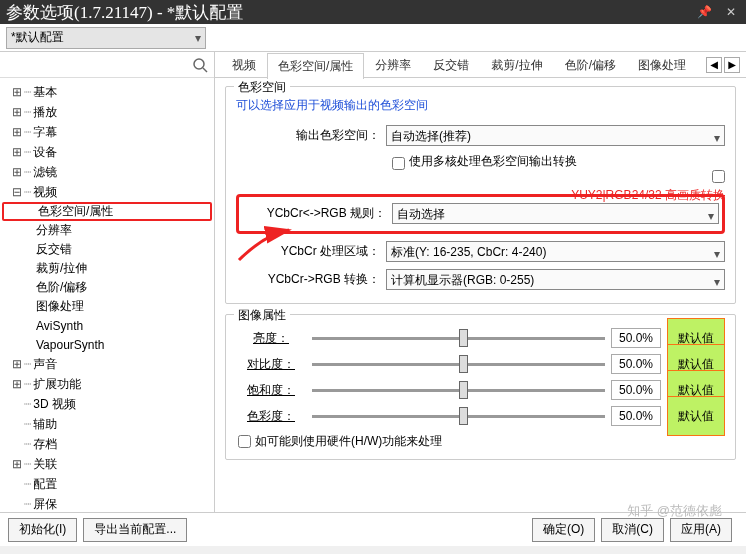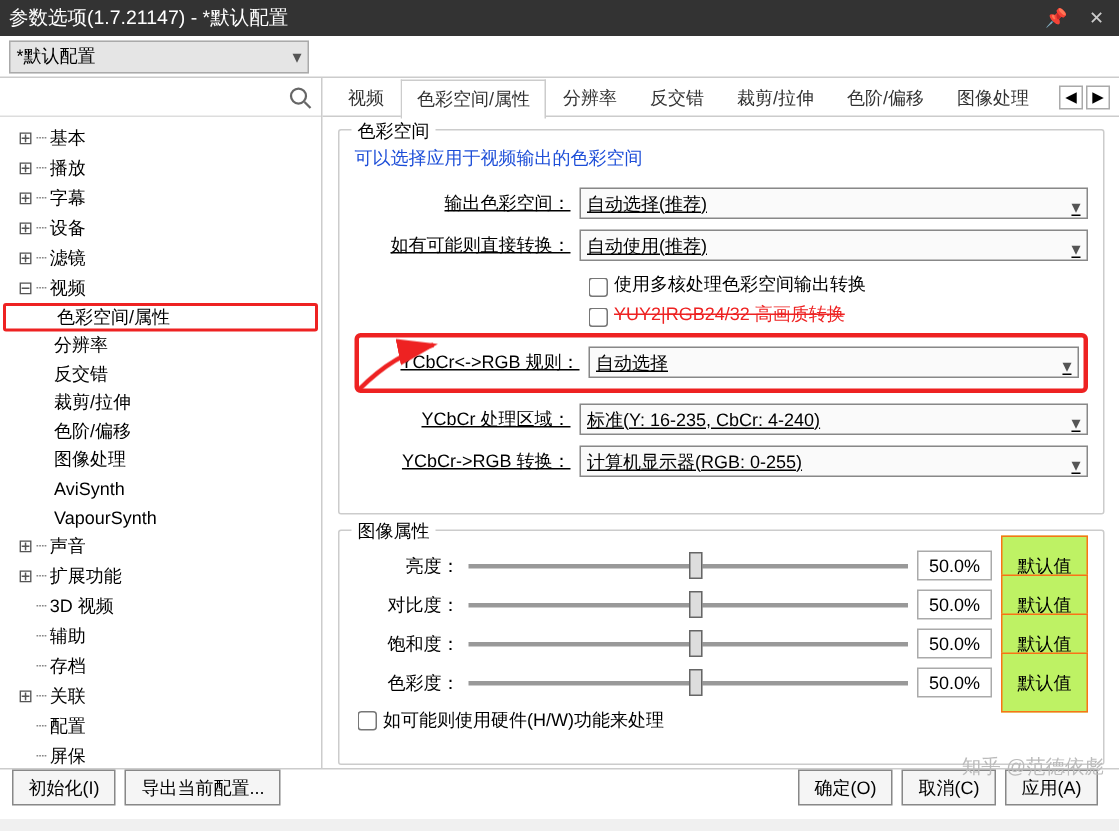--- a/index.html
+++ b/index.html
@@ -1,18 +1,18 @@
 <!DOCTYPE html>
 <html><head>
 <meta charset="utf-8">
 <style>
 * { box-sizing: border-box; margin: 0; padding: 0; font-family: "Microsoft YaHei", "Segoe UI", sans-serif; font-size: 12px; }
 body { background: #f0f0f0; width: 746px; height: 554px; overflow: hidden; position: relative; }
 .titlebar { background: #333; color: #fff; height: 24px; display: flex; align-items: center; padding: 0 6px; justify-content: space-between; }
-.titlebar .title { font-size: 13px; }
+.titlebar .title { font-size: 17px; font-family: Liberation Serif, serif; }
 .titlebar .wbtns { display: flex; gap: 6px; }
 .titlebar .wbtn { color: #ccc; cursor: pointer; padding: 0 4px; }
 .toprow { display: flex; align-items: center; height: 28px; padding: 2px 6px; border-bottom: 1px solid #ccc; background: #fff; }
 .preset { width: 200px; height: 22px; border: 1px solid #aaa; background: #e5e5e5; display: flex; align-items: center; padding: 0 4px; justify-content: space-between; cursor: pointer; }
 .chev::after { content: "▾"; color: #555; }
 .mainwrap { display: flex; height: 460px; background: #fff; }
 .left { width: 215px; border-right: 1px solid #ccc; display: flex; flex-direction: column; }
 .search { height: 26px; border-bottom: 1px solid #ddd; display: flex; align-items: center; padding: 0 6px; }
 .search input { flex: 1; border: none; outline: none; height: 20px; }
 .magnify { width: 16px; height: 16px; display: inline-block; }
@@ -22,41 +22,41 @@
 .node .dots { color: #888; margin-right: 2px; }
 .child { padding-left: 34px; height: 19px; display: flex; align-items: center; cursor: pointer; }
 .child.hl { border: 2px solid #e22; border-radius: 2px; }
 .right { flex: 1; display: flex; flex-direction: column; }
 .tabs { display: flex; align-items: center; height: 26px; border-bottom: 1px solid #ccc; padding-left: 6px; }
 .tab { padding: 4px 10px; border: 1px solid transparent; border-bottom: none; cursor: pointer; color: #333; }
 .tab.active { border-color: #ccc; background: #fff; position: relative; top: 1px; }
 .tabscroll { margin-left: auto; display: flex; gap: 2px; padding-right: 6px; }
 .tabscroll div { width: 16px; height: 16px; border: 1px solid #aaa; display: flex; align-items: center; justify-content: center; cursor: pointer; font-size: 10px; }
 .pane { flex: 1; overflow: auto; padding: 8px 10px; }
-.group { border: 1px solid #ccc; border-radius: 2px; padding: 10px 10px 20px 10px; margin-bottom: 10px; position: relative; }
+.group { border: 1px solid #ccc; border-radius: 2px; padding: 10px 10px 9px 10px; margin-bottom: 10px; position: relative; }
 .group .legend { position: absolute; top: -8px; left: 8px; background: #fff; padding: 0 4px; }
 .grouptxt { margin-bottom: 8px; color: #1d4ed8; }
-.row { display: flex; align-items: center; height: 26px; margin-bottom: 2px; text-decoration: underline; }
+.row { display: flex; align-items: center; height: 26px; margin-bottom: 2px; }
 .row .lbl { width: 150px; text-align: right; padding-right: 6px; }
 .sel { flex: 1; height: 21px; border: 1px solid #888; background: #fafafa; display: flex; align-items: flex-end; padding: 0 4px; justify-content: space-between; cursor: pointer; }
 .chkrow { padding-left: 156px; display: flex; align-items: flex-end; height: 20px; gap: 4px; }
 .chkrow input { margin: 0; }
 .hlbox { border: 3px solid #e22; border-radius: 4px; padding: 3px; margin: 4px 0; }
 .sliderrow { display: flex; align-items: center; height: 26px; gap: 6px; }
-.sliderrow .slbl { width: 70px; text-align: right; }
+.sliderrow .slbl { width: 70px; text-align: center; text-decoration: underline; }
 .slider { flex: 1; height: 20px; position: relative; display: flex; align-items: center; }
 .track { height: 3px; background: #999; width: 100%; position: relative; }
 .thumb { position: absolute; width: 9px; height: 18px; background: #ddd; border: 1px solid #666; top: -8px; }
 .valbox { width: 50px; height: 20px; border: 1px solid #aaa; display: flex; align-items: center; justify-content: center; background: #fff; }
 .btn { height: 40px; padding: 0 10px; border: 1px solid #f97316; background: #bef264; display: flex; align-items: center; cursor: pointer; }
 .chkhw { display: flex; align-items: center; gap: 4px; padding: 4px 0 0 2px; }
-.footer { height: 34px; border-top: 1px solid #ccc; display: flex; padding: 0 8px; background: #fff; }
+.footer { height: 34px; border-top: 1px solid #ccc; display: flex; align-items: center; padding: 0 8px; background: #fff; }
 .footer .fbtn { height: 24px; padding: 0 10px; border: 1px solid #888; background: #f5f5f5; display: flex; align-items: center; cursor: pointer; margin-right: 6px; }
 .footer .spacer { flex: 1; }
-.watermark { position: absolute; right: 10px; bottom: 34px; color: #bbb; font-size: 13px; pointer-events: none; }
+.watermark { position: absolute; right: 24px; bottom: 34px; color: #bbb; font-size: 13px; pointer-events: none; }
 .arrow { position: absolute; left: 234px; top: 225px; pointer-events: none; z-index: 50; }
 </style>
 </head>
 <body>
 
 <div class="titlebar">
   <span class="title">参数选项(1.7.21147) - *默认配置</span>
   <div class="wbtns">
     <span class="wbtn">📌</span>
     <span class="wbtn">✕</span>
@@ -198,32 +198,25 @@
       <div class="group">
         <span class="legend">色彩空间</span>
         <div class="grouptxt">可以选择应用于视频输出的色彩空间</div>
         <div class="row">
           <span class="lbl">输出色彩空间：</span>
           <div class="sel">
               <span>自动选择(推荐)</span>
               <span class="chev"></span>
             </div>
         </div>
-        <div class="row">
-          <span class="lbl">如有可能则直接转换：</span>
-          <div class="sel">
-              <span>自动使用(推荐)</span>
-              <span class="chev"></span>
-            </div>
-        </div>
         <div class="chkrow">
           <input type="checkbox" style="">
           <span>使用多核处理色彩空间输出转换</span>
         </div>
-        <div class="chkrow" style="text-decoration:line-through;color:#e22;">
+        <div class="chkrow" style="text-decoration:line-through;color:#e22;flex-direction:column;">
           <input type="checkbox" style="">
           <span>YUY2|RGB24/32 高画质转换</span>
         </div>
         <div class="hlbox">
           <div class="row">
             <span class="lbl">YCbCr&lt;-&gt;RGB 规则：</span>
             <div class="sel">
                 <span>自动选择</span>
                 <span class="chev"></span>
               </div>

